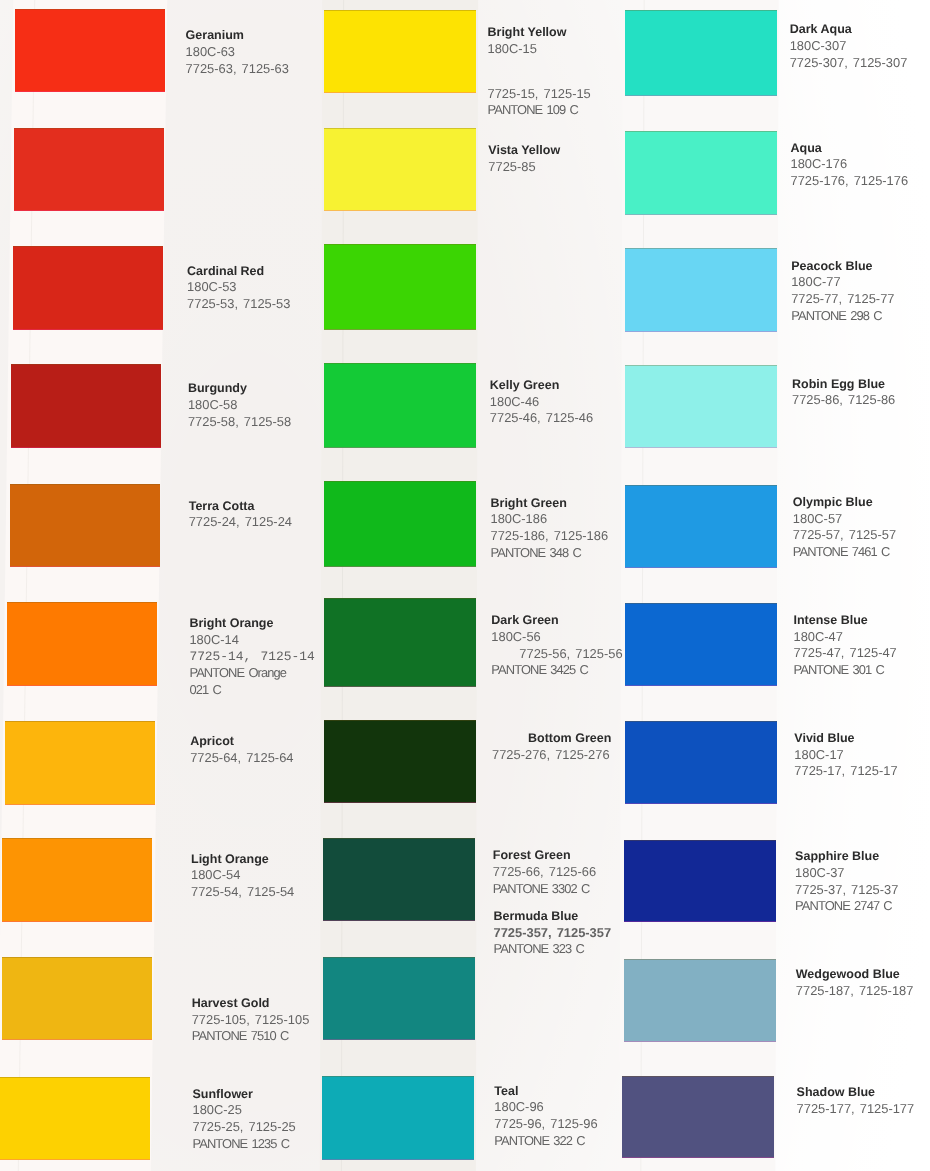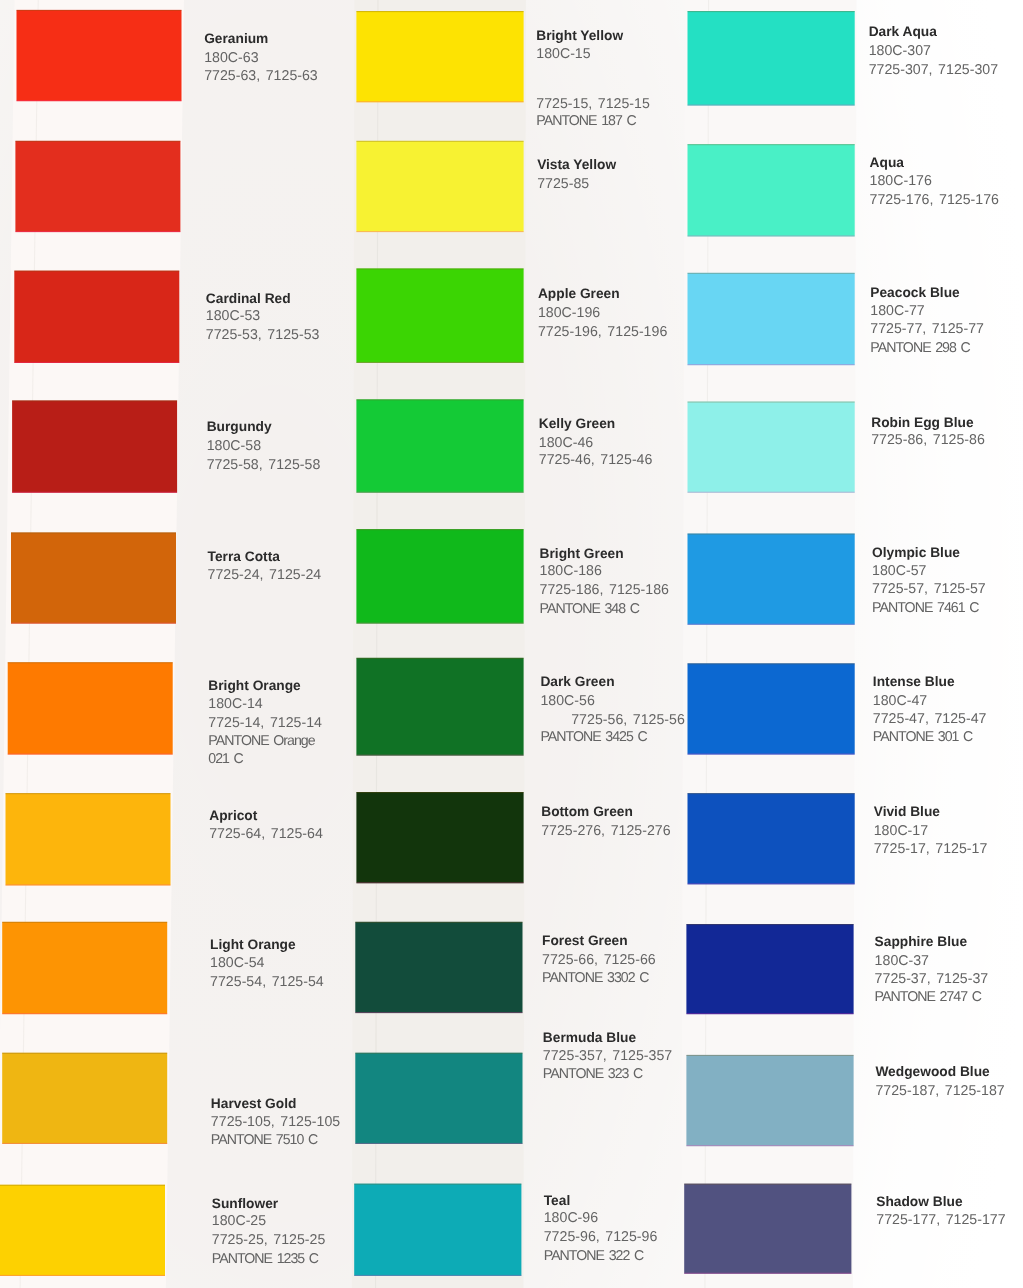--- a/index.html
+++ b/index.html
@@ -70,21 +70,21 @@
     <div class="label-block" style="left: 188.7px; top: 497.7px;">
       <div class="lbl-line lbl-name" style="color: rgb(43, 43, 43);">Terra Cotta</div>
       <div class="lbl-line lbl-code" style="color: rgb(99, 99, 99);">7725-24, 7125-24</div>
     </div>
     <div class="swatch" style="left: 6.5px; top: 602px; width: 150px; height: 84px; background: rgb(254, 122, 0);"></div>
     <div class="swatch-top-edge" style="left: 6.5px; top: 602px; width: 150px;"></div>
     <div class="swatch-bot-edge" style="left: 6.5px; top: 685px; width: 150px;"></div>
     <div class="label-block" style="left: 189.4px; top: 615.3px;">
       <div class="lbl-line lbl-name" style="color: rgb(43, 43, 43);">Bright Orange</div>
       <div class="lbl-line lbl-code" style="color: rgb(99, 99, 99);">180C-14</div>
-      <div class="lbl-line lbl-code" style="color: rgb(99, 99, 99);">7725-14, 7125-14</div>
+      <div class="lbl-line lbl-code" style="color: rgb(99, 99, 99); font-family: Liberation Mono, monospace;">7725-14, 7125-14</div>
       <div class="lbl-line lbl-code pantone" style="color: rgb(99, 99, 99);">PANTONE Orange</div>
       <div class="lbl-line lbl-code pantone" style="color: rgb(99, 99, 99);">021 C</div>
     </div>
     <div class="swatch" style="left: 5px; top: 721px; width: 150px; height: 84px; background: rgb(253, 181, 12);"></div>
     <div class="swatch-top-edge" style="left: 5px; top: 721px; width: 150px;"></div>
     <div class="swatch-bot-edge" style="left: 5px; top: 804px; width: 150px;"></div>
     <div class="label-block" style="left: 190.2px; top: 732.9px;">
       <div class="lbl-line lbl-name" style="color: rgb(43, 43, 43);">Apricot</div>
       <div class="lbl-line lbl-code" style="color: rgb(99, 99, 99);">7725-64, 7125-64</div>
     </div>
@@ -113,37 +113,32 @@
       <div class="lbl-line lbl-code" style="color: rgb(99, 99, 99);">7725-25, 7125-25</div>
       <div class="lbl-line lbl-code pantone" style="color: rgb(99, 99, 99);">PANTONE 1235 C</div>
     </div>
     <div class="swatch" style="left: 324px; top: 10px; width: 152px; height: 83px; background: rgb(253, 227, 2);"></div>
     <div class="swatch-top-edge" style="left: 324px; top: 10px; width: 152px;"></div>
     <div class="swatch-bot-edge" style="left: 324px; top: 92px; width: 152px;"></div>
     <div class="label-block" style="left: 487.5px; top: 24.2px;">
       <div class="lbl-line lbl-name" style="color: rgb(43, 43, 43);">Bright Yellow</div>
       <div class="lbl-line lbl-code" style="color: rgb(99, 99, 99);">180C-15</div>
       <div class="lbl-line lbl-code" style="color: rgb(99, 99, 99); margin-top: 28px;">7725-15, 7125-15</div>
-      <div class="lbl-line lbl-code pantone" style="color: rgb(99, 99, 99);">PANTONE 187 C</div>
+      <div class="lbl-line lbl-code pantone" style="color: rgb(99, 99, 99);">PANTONE 109 C</div>
     </div>
     <div class="swatch" style="left: 324px; top: 128px; width: 152px; height: 83px; background: rgb(247, 242, 50);"></div>
     <div class="swatch-top-edge" style="left: 324px; top: 128px; width: 152px;"></div>
     <div class="swatch-bot-edge" style="left: 324px; top: 210px; width: 152px;"></div>
     <div class="label-block" style="left: 488.3px; top: 141.8px;">
       <div class="lbl-line lbl-name" style="color: rgb(43, 43, 43);">Vista Yellow</div>
       <div class="lbl-line lbl-code" style="color: rgb(99, 99, 99);">7725-85</div>
     </div>
     <div class="swatch" style="left: 324px; top: 244px; width: 152px; height: 86px; background: rgb(59, 213, 3);"></div>
     <div class="swatch-top-edge" style="left: 324px; top: 244px; width: 152px;"></div>
     <div class="swatch-bot-edge" style="left: 324px; top: 329px; width: 152px;"></div>
-    <div class="label-block" style="left: 489px; top: 259.4px;">
-      <div class="lbl-line lbl-name" style="color: rgb(43, 43, 43);">Apple Green</div>
-      <div class="lbl-line lbl-code" style="color: rgb(99, 99, 99);">180C-196</div>
-      <div class="lbl-line lbl-code" style="color: rgb(99, 99, 99);">7725-196, 7125-196</div>
-    </div>
     <div class="swatch" style="left: 324px; top: 363px; width: 152px; height: 85px; background: rgb(20, 202, 54);"></div>
     <div class="swatch-top-edge" style="left: 324px; top: 363px; width: 152px;"></div>
     <div class="swatch-bot-edge" style="left: 324px; top: 447px; width: 152px;"></div>
     <div class="label-block" style="left: 489.8px; top: 377px;">
       <div class="lbl-line lbl-name" style="color: rgb(43, 43, 43);">Kelly Green</div>
       <div class="lbl-line lbl-code" style="color: rgb(99, 99, 99);">180C-46</div>
       <div class="lbl-line lbl-code" style="color: rgb(99, 99, 99); text-align: right;">7725-46, 7125-46</div>
     </div>
     <div class="swatch" style="left: 324px; top: 481px; width: 152px; height: 86px; background: rgb(16, 185, 27);"></div>
     <div class="swatch-top-edge" style="left: 324px; top: 481px; width: 152px;"></div>
@@ -160,37 +155,37 @@
     <div class="label-block" style="left: 491.3px; top: 612.2px;">
       <div class="lbl-line lbl-name" style="color: rgb(43, 43, 43);">Dark Green</div>
       <div class="lbl-line lbl-code" style="color: rgb(99, 99, 99);">180C-56</div>
       <div class="lbl-line lbl-code" style="color: rgb(99, 99, 99); margin-left: 28px;">7725-56, 7125-56</div>
       <div class="lbl-line lbl-code pantone" style="color: rgb(99, 99, 99);">PANTONE 3425 C</div>
     </div>
     <div class="swatch" style="left: 324px; top: 720px; width: 152px; height: 83px; background: rgb(18, 53, 12);"></div>
     <div class="swatch-top-edge" style="left: 324px; top: 720px; width: 152px;"></div>
     <div class="swatch-bot-edge" style="left: 324px; top: 802px; width: 152px;"></div>
     <div class="label-block" style="left: 492px; top: 729.8px;">
-      <div class="lbl-line lbl-name" style="color: rgb(43, 43, 43);">Bottom Green</div>
+      <div class="lbl-line lbl-name" style="color: rgb(43, 43, 43); margin-left: 36px;">Bottom Green</div>
       <div class="lbl-line lbl-code" style="color: rgb(99, 99, 99);">7725-276, 7125-276</div>
     </div>
     <div class="swatch" style="left: 323px; top: 838px; width: 152px; height: 83px; background: rgb(18, 76, 59);"></div>
     <div class="swatch-top-edge" style="left: 323px; top: 838px; width: 152px;"></div>
     <div class="swatch-bot-edge" style="left: 323px; top: 920px; width: 152px;"></div>
     <div class="label-block" style="left: 492.8px; top: 847.4px;">
       <div class="lbl-line lbl-name" style="color: rgb(43, 43, 43);">Forest Green</div>
       <div class="lbl-line lbl-code" style="color: rgb(99, 99, 99);">7725-66, 7125-66</div>
       <div class="lbl-line lbl-code pantone" style="color: rgb(99, 99, 99);">PANTONE 3302 C</div>
     </div>
     <div class="swatch" style="left: 323px; top: 957px; width: 152px; height: 83px; background: rgb(18, 134, 128);"></div>
     <div class="swatch-top-edge" style="left: 323px; top: 957px; width: 152px;"></div>
     <div class="swatch-bot-edge" style="left: 323px; top: 1039px; width: 152px;"></div>
-    <div class="label-block" style="left: 493.5px; top: 935px;">
+    <div class="label-block" style="left: 493.5px; top: 908px;">
       <div class="lbl-line lbl-name" style="color: rgb(43, 43, 43);">Bermuda Blue</div>
-      <div class="lbl-line lbl-code" style="color: rgb(99, 99, 99);">7725-357, 7125-357</div>
+      <div class="lbl-line lbl-code" style="color: rgb(99, 99, 99); font-weight: bold;">7725-357, 7125-357</div>
       <div class="lbl-line lbl-code pantone" style="color: rgb(99, 99, 99);">PANTONE 323 C</div>
     </div>
     <div class="swatch" style="left: 322px; top: 1076px; width: 152px; height: 84px; background: rgb(13, 171, 182);"></div>
     <div class="swatch-top-edge" style="left: 322px; top: 1076px; width: 152px;"></div>
     <div class="swatch-bot-edge" style="left: 322px; top: 1159px; width: 152px;"></div>
     <div class="label-block" style="left: 494.3px; top: 1082.6px;">
       <div class="lbl-line lbl-name" style="color: rgb(43, 43, 43);">Teal</div>
       <div class="lbl-line lbl-code" style="color: rgb(99, 99, 99);">180C-96</div>
       <div class="lbl-line lbl-code" style="color: rgb(99, 99, 99);">7725-96, 7125-96</div>
       <div class="lbl-line lbl-code pantone" style="color: rgb(99, 99, 99);">PANTONE 322 C</div>

